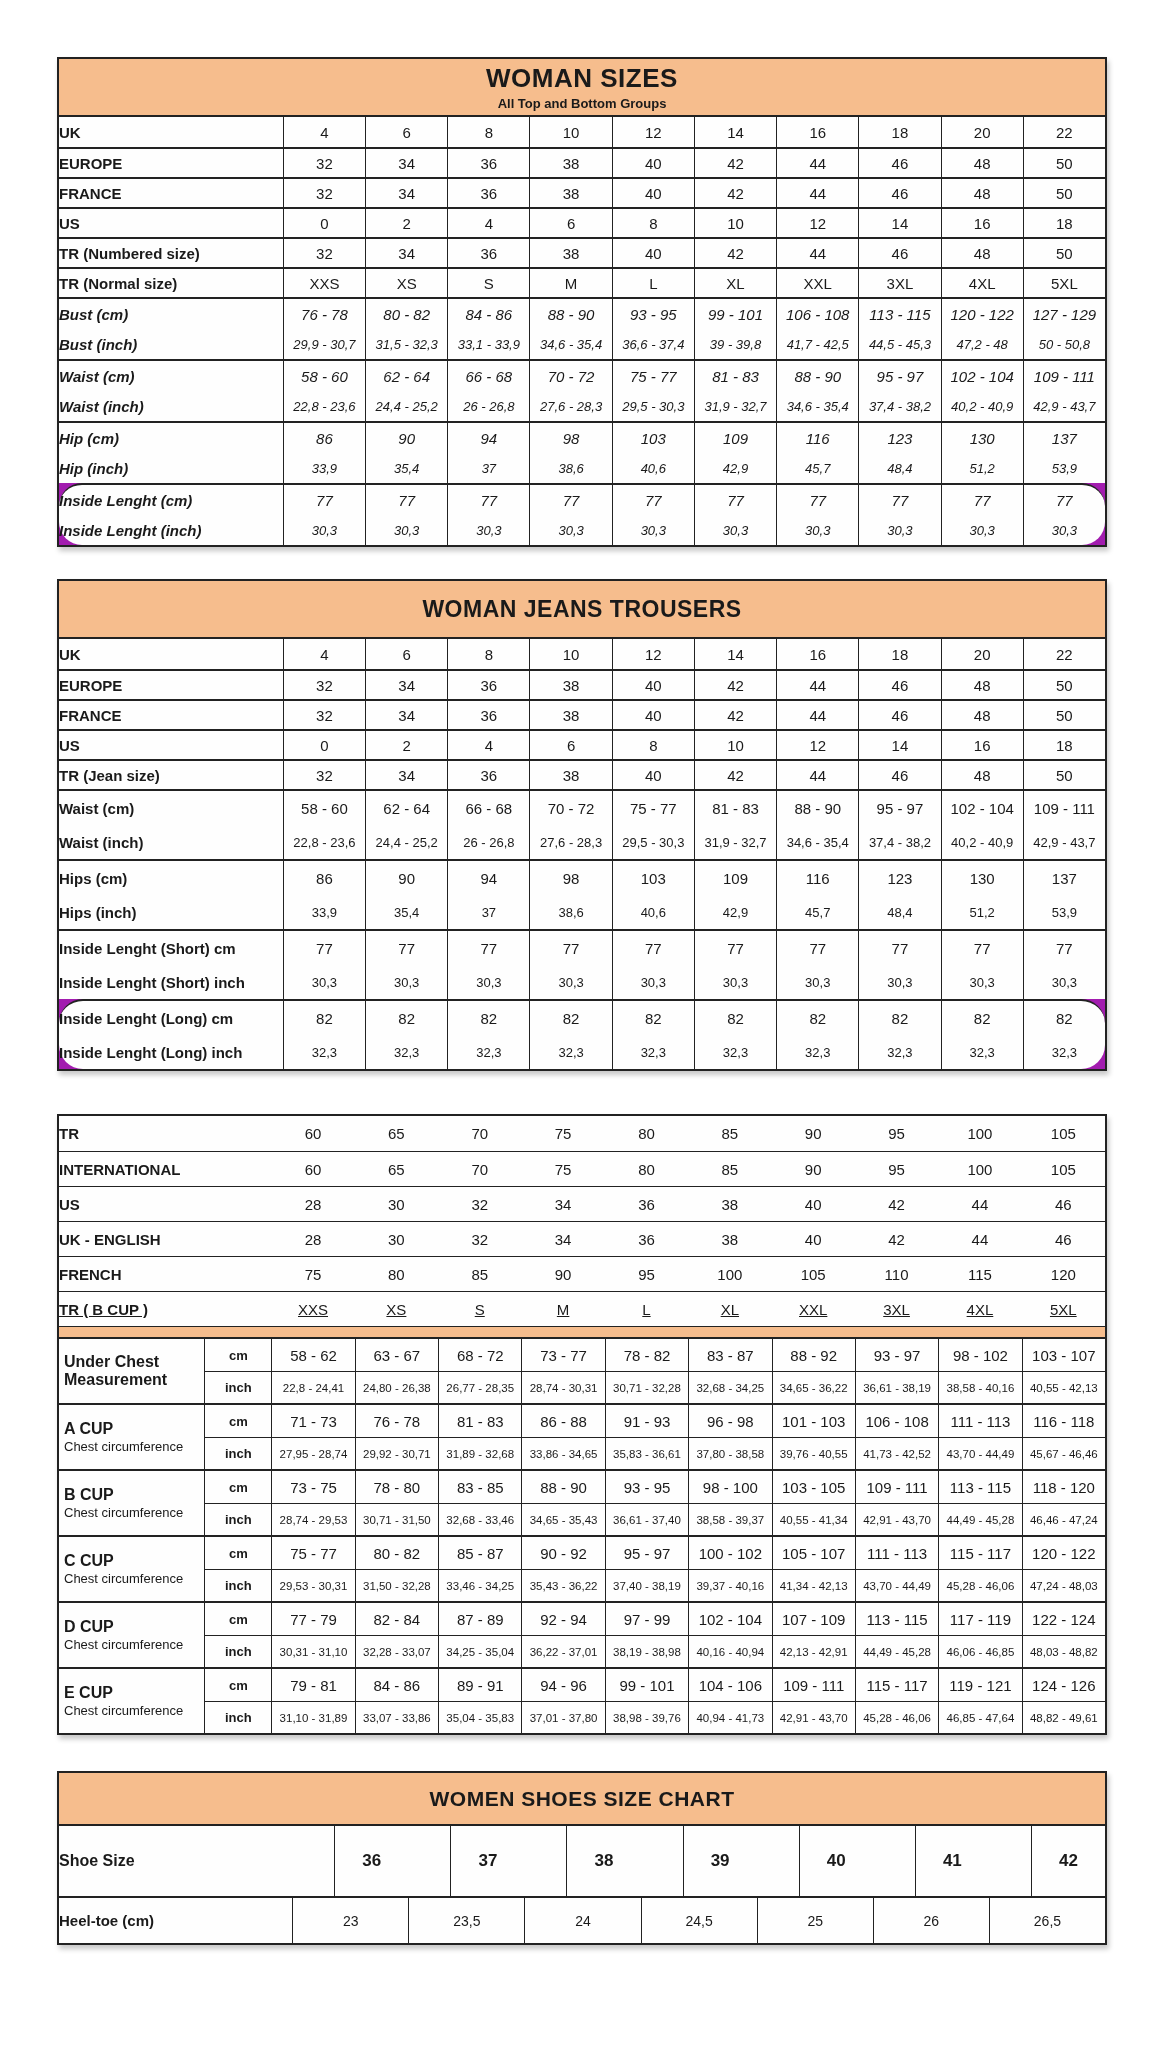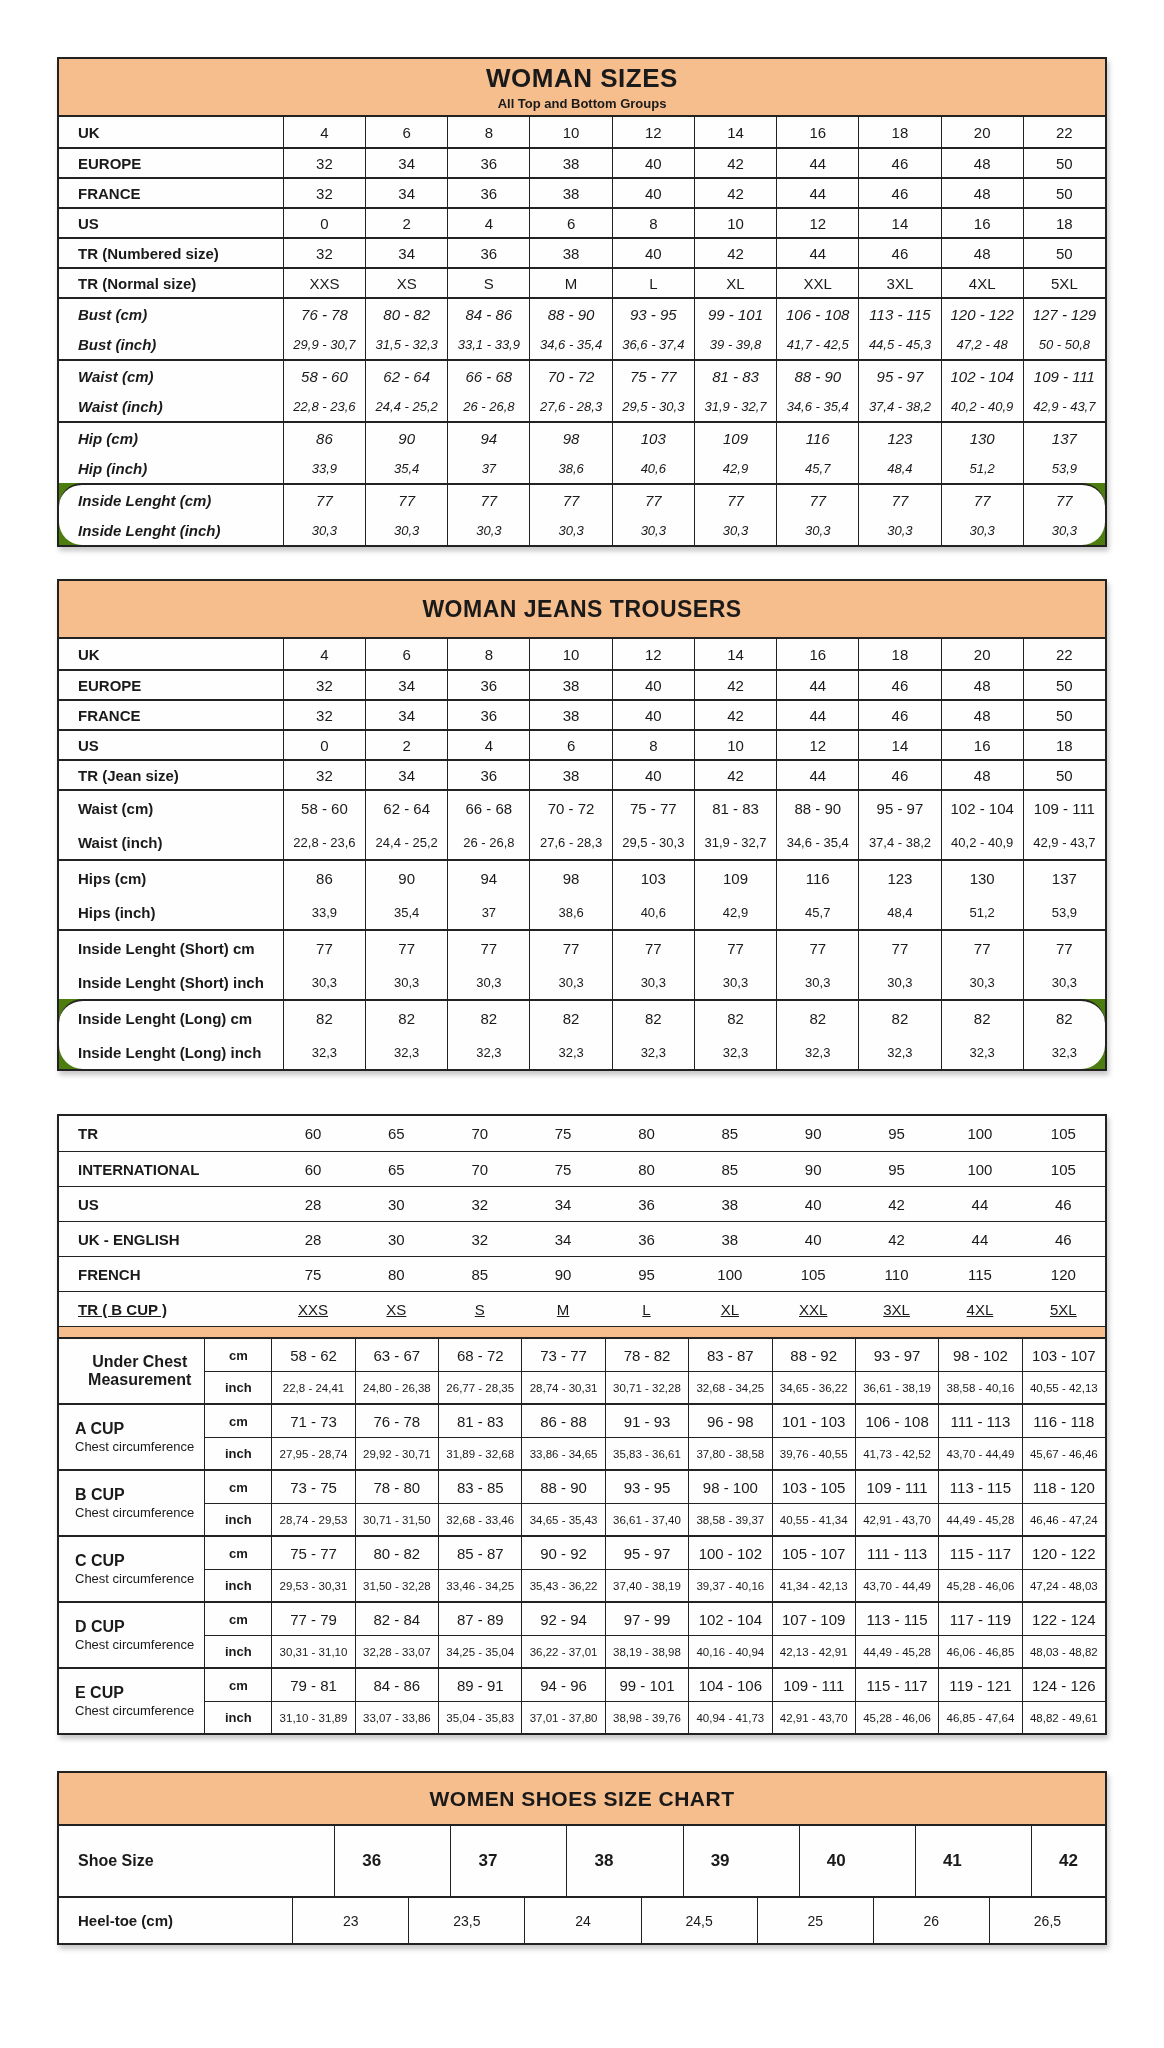--- a/index.html
+++ b/index.html
@@ -7,21 +7,21 @@
   body {
     width: 1164px; height: 2048px;
     font-family: "Liberation Sans", sans-serif;
     color: var(--text-c, #1a1a1a);
     overflow: hidden;
   }
   main { padding: 0 57px; }
 
   section.table {
     border: 2px solid var(--border-c, #222);
-    background: #4d7c0f;
+    background: #a21caf;
     box-shadow: 2px 4px 5px rgba(0,0,0,0.22);
   }
   #table-woman-sizes  { margin-top: 57px; }
   #table-woman-jeans  { margin-top: 32px; }
   #table-bra-sizes    { margin-top: 43px; }
   #table-shoes        { margin-top: 36px; }
 
   .thead {
     background: var(--header-bg, #F6BD8D);
     border-bottom: 2px solid var(--border-c, #222);
@@ -42,21 +42,21 @@
 
   
   .trow { display: grid; background: #fefefe; }
   .trow + .trow { border-top: 2px solid var(--border-c, #222); }
   .cell {
     display: flex; align-items: center; justify-content: center;
     font-size: 15px; overflow: hidden; white-space: nowrap;
   }
   .layout-grid .cell + .cell { border-left: 1.5px solid var(--border-c, #222); }
   .cell.label {
-    justify-content: flex-start; padding-left: 19px;
+    justify-content: flex-start; padding-left: 0;
     font-weight: 700;
   }
 
   #table-woman-sizes .trow.single, #table-woman-jeans .trow.single { height: 30px; }
   #table-woman-sizes .trow.pair { height: 62px; font-style: italic; }
   #table-woman-jeans .trow.pair { height: 70px; }
 
   
   .paircell { flex-direction: column; align-items: stretch; padding: 0; }
   .pline { flex: 1; display: flex; align-items: center; justify-content: center; }
@@ -87,21 +87,21 @@
     display: flex; align-items: center; justify-content: center;
     font-size: 15px; white-space: nowrap; overflow: hidden;
   }
   .bcell + .bcell { border-left: 1.5px solid var(--border-c, #222); }
   .bcell.r2 { border-top: 1.5px solid var(--border-c, #222); }
   .bcell.unit { font-weight: 700; font-size: 13px; }
   .bcell.small { font-size: 11.5px; }
   .bcell.glabel {
     grid-row: 1 / span 2;
     flex-direction: column; align-items: flex-start; justify-content: center;
-    padding-left: 16px; white-space: normal; text-align: center;
+    padding-left: 5px; white-space: normal;
   }
   .gname { font-weight: 700; font-size: 16px; line-height: 1.15; }
   .gsub  { font-size: 13px; margin-top: 1px; }
 
   
   .row-shoe { height: 70px; }
   .row-shoe .cell.val { font-weight: 700; font-size: 17px; }
   .row-shoe .cell.label { font-size: 16px; }
   .row-heel { height: 47px; }
   .row-heel .cell.val { font-size: 14px; }

